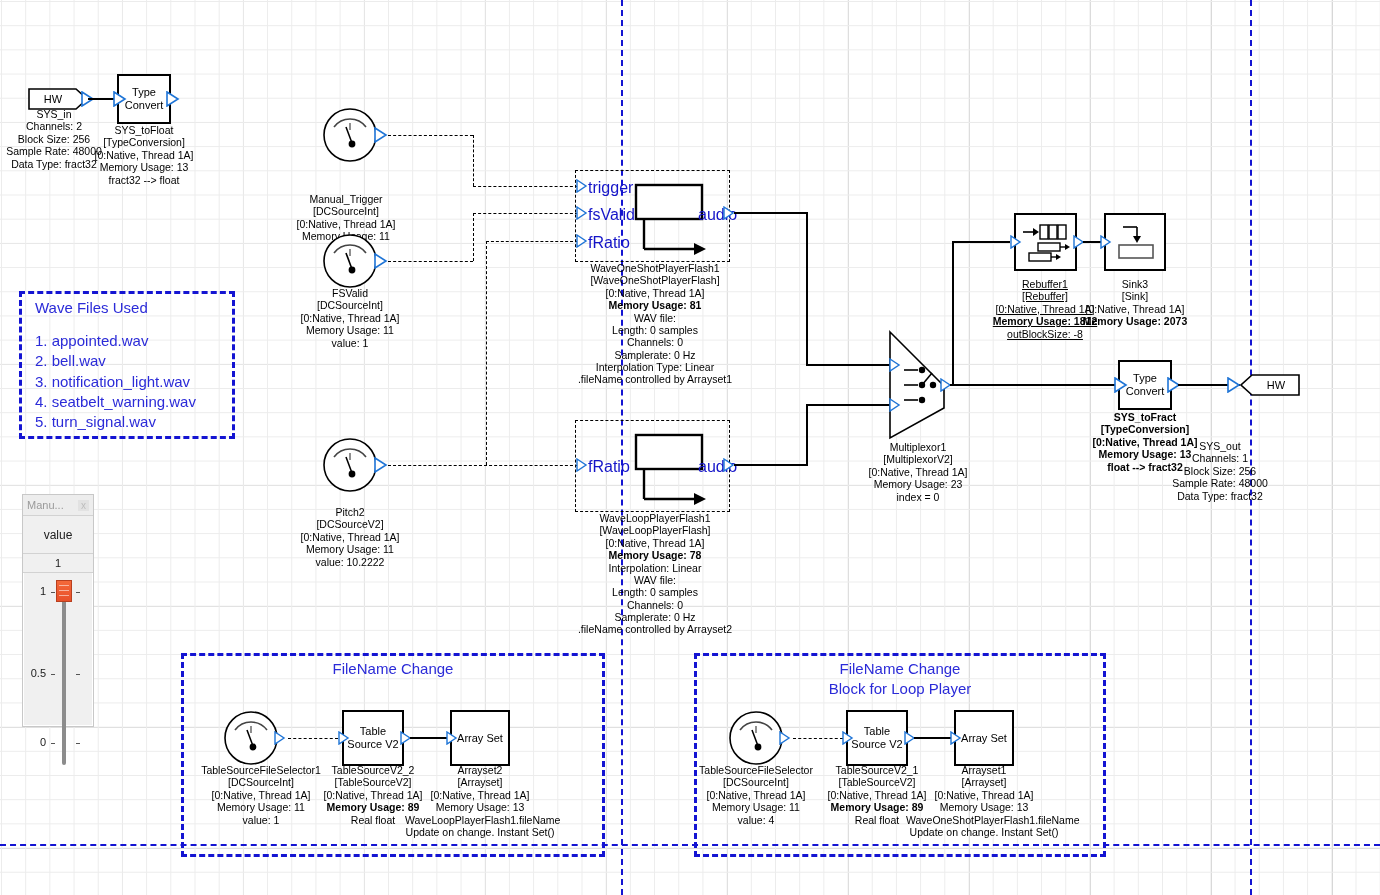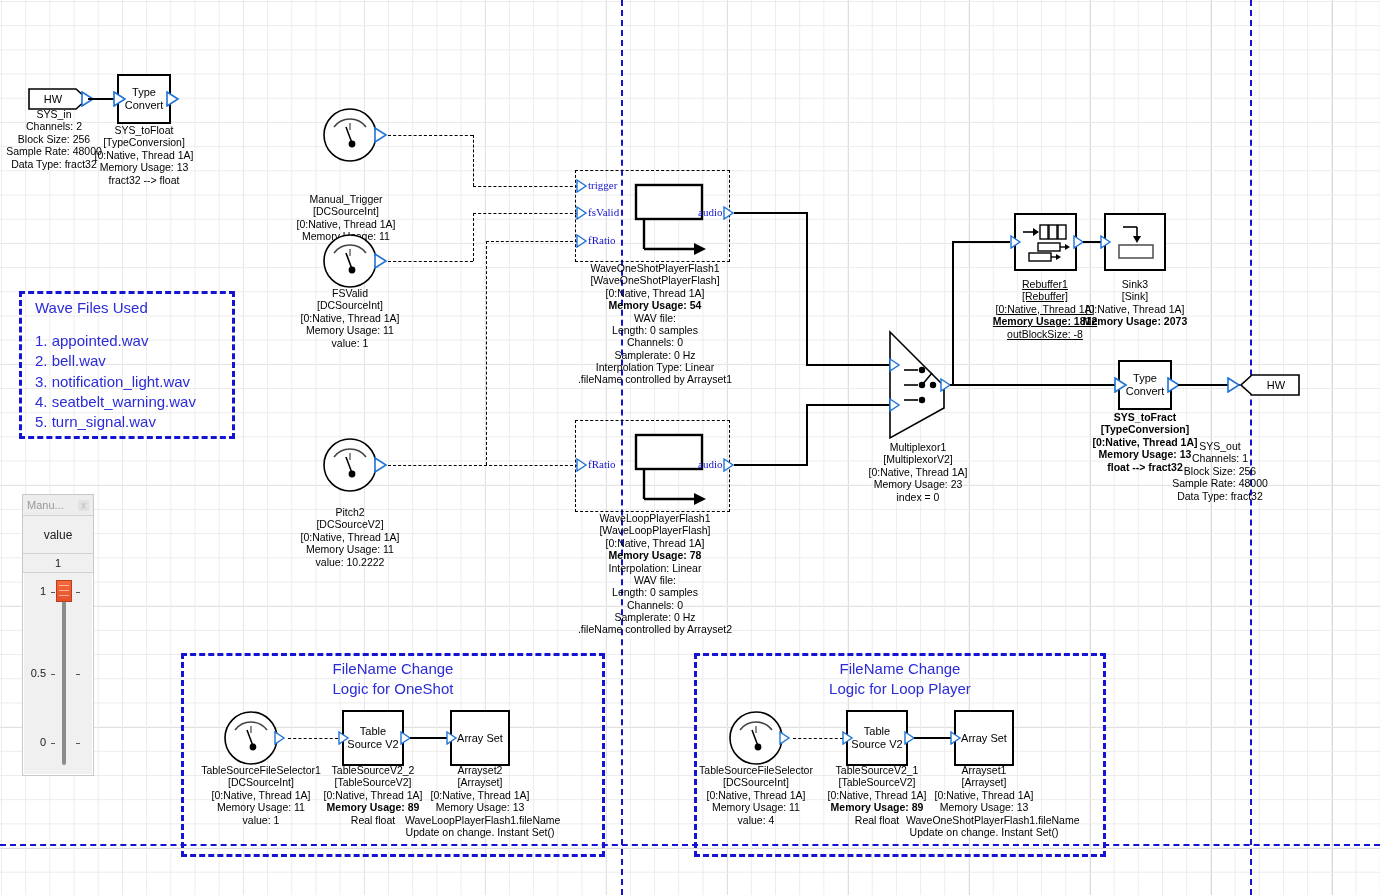--- a/index.html
+++ b/index.html
@@ -60,23 +60,22 @@
     position: absolute;
     text-align: center;
     font-size: 10.5px;
     color: #000;
     line-height: 1.18;
     white-space: nowrap;
   }
   .caption .b { font-weight: bold; }
   .portlabel {
     position: absolute;
-    font-size: 11px; color: #1414c8;
+    font-size: 16px; color: #1414c8;
     white-space: nowrap;
-    font-family: Liberation Serif, serif;
   }
 
   
   .wire { position: absolute; background: #000; }
   .wire.h { height: 2px; }
   .wire.v { width: 2px; }
   .dwire { position: absolute; }
   .dwire.h { border-top: 1.6px dashed #000; height: 0; }
   .dwire.v { border-left: 1.6px dashed #000; width: 0; }
 
@@ -289,21 +288,21 @@
   </svg>
   <div class="portlabel" style="left:588px; top:234px;">fRatio</div>
   <div class="portlabel" style="left:698px; top:206px;">audio</div>
   <svg width="12" height="14" style="position:absolute;left:723px;top:206px;">
     <polygon points="1,1 10,7 1,13" fill="#fff" stroke="#1e74d6" stroke-width="1.4"></polygon>
   </svg>
   <div class="caption" style="left:575px; top:262px; width:160px;">
     <div>WaveOneShotPlayerFlash1</div>
     <div>[WaveOneShotPlayerFlash]</div>
     <div>[0:Native, Thread 1A]</div>
-    <div class="b">Memory Usage: 54</div>
+    <div class="b">Memory Usage: 81</div>
     <div>WAV file:</div>
     <div>Length: 0 samples</div>
     <div>Channels: 0</div>
     <div>Samplerate: 0 Hz</div>
     <div>Interpolation Type: Linear</div>
     <div>.fileName controlled by Arrayset1</div>
   </div>
 
   <div class="box dashed" style="left:575px; top:420px; width:155px; height:92px; background:transparent;">
     <svg width="120" height="80" style="position:absolute;left:18px;top:6px;">
@@ -465,21 +464,21 @@
   <div class="annot" style="left:19px; top:291px; width:216px; height:148px;"></div>
   <div class="annot-title" style="left:35px; top:298px; text-align:left;">Wave Files Used</div>
   <div class="annot-list" style="left:35px; top:331px;">
     <div>1. appointed.wav</div>
     <div>2. bell.wav</div>
     <div>3. notification_light.wav</div>
     <div>4. seatbelt_warning.wav</div>
     <div>5. turn_signal.wav</div>
   </div>
 
-  <div class="widget" style="left:22px; top:494px; width:72px; height:282px;">
+  <div class="widget" style="left:22px; top:494px; width:72px; height:233px;">
     <div class="widget-title">
       <span>Manu...</span>
       <span class="widget-close">x</span>
     </div>
     <div class="widget-label">value</div>
     <div class="widget-value">1</div>
     <div class="slider-area">
       <div class="slider-track"></div>
       <div class="slider-thumb">
           <i></i>
@@ -494,21 +493,20 @@
       <div class="tick-mark" style="right:13px; top:101px;"></div>
       <div class="tick-label" style="top:163px;">0</div>
       <div class="tick-mark" style="right:38px; top:170px;"></div>
       <div class="tick-mark" style="right:13px; top:170px;"></div>
     </div>
   </div>
 
   <div class="annot" style="left:181px; top:653px; width:424px; height:204px;"></div>
   <div class="annot-title" style="left:181px; top:659px; width:424px;">
     <div>FileName Change</div>
-    <div>Logic for OneShot</div>
   </div>
 
   <div class="node" style="left:223px; top:710px;">
     <svg width="56" height="56">
       <circle cx="28" cy="28" r="26" fill="#fff" stroke="#000" stroke-width="1.6"></circle>
       <path d="M12,20 A20,20 0 0 1 44,20" fill="none" stroke="#444" stroke-width="1.6"></path>
       <line x1="28" y1="16" x2="28" y2="23" stroke="#444" stroke-width="1.2"></line>
       <line x1="24" y1="20" x2="30" y2="36" stroke="#000" stroke-width="1.6"></line>
       <circle cx="30" cy="37" r="3.4" fill="#000"></circle>
     </svg>
@@ -557,21 +555,21 @@
     <div>[Arrayset]</div>
     <div>[0:Native, Thread 1A]</div>
     <div>Memory Usage: 13</div>
     <div>WaveLoopPlayerFlash1.fileName</div>
     <div>Update on change. Instant Set()</div>
   </div>
 
   <div class="annot" style="left:694px; top:653px; width:412px; height:204px;"></div>
   <div class="annot-title" style="left:694px; top:659px; width:412px;">
     <div>FileName Change</div>
-    <div>Logic for Loop Player</div>
+    <div>Block for Loop Player</div>
   </div>
 
   <div class="node" style="left:728px; top:710px;">
     <svg width="56" height="56">
       <circle cx="28" cy="28" r="26" fill="#fff" stroke="#000" stroke-width="1.6"></circle>
       <path d="M12,20 A20,20 0 0 1 44,20" fill="none" stroke="#444" stroke-width="1.6"></path>
       <line x1="28" y1="16" x2="28" y2="23" stroke="#444" stroke-width="1.2"></line>
       <line x1="24" y1="20" x2="30" y2="36" stroke="#000" stroke-width="1.6"></line>
       <circle cx="30" cy="37" r="3.4" fill="#000"></circle>
     </svg>

